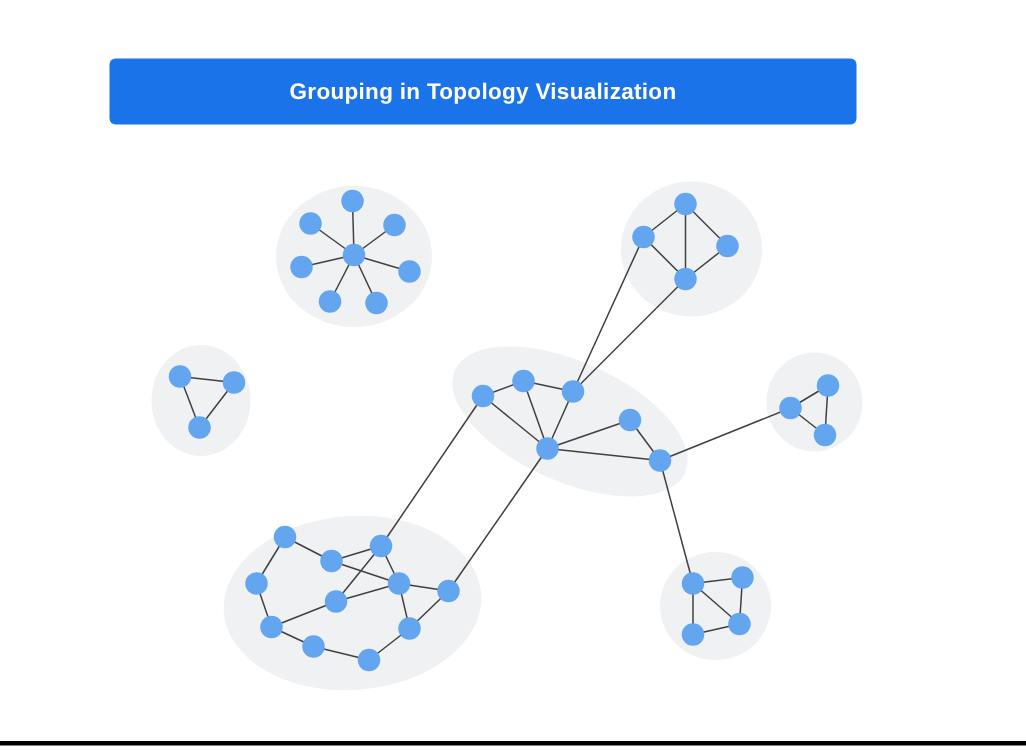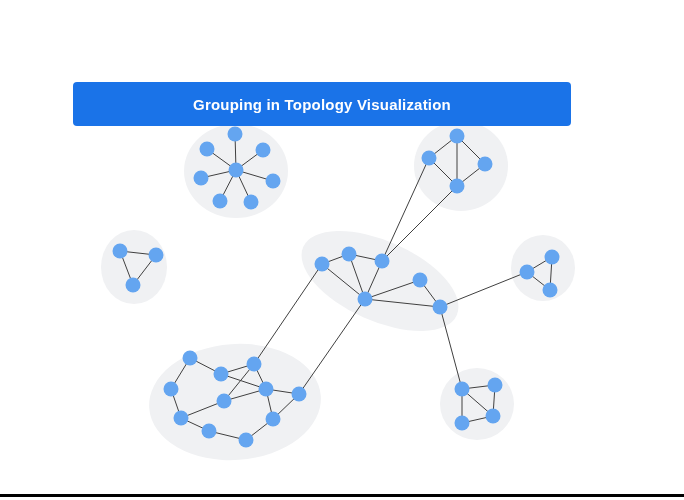--- a/index.html
+++ b/index.html
@@ -138,17 +138,17 @@
       <circle cx="181" cy="418" r="7.5" fill="#64a5f0"></circle>
       <circle cx="209" cy="431" r="7.5" fill="#64a5f0"></circle>
       <circle cx="246" cy="440" r="7.5" fill="#64a5f0"></circle>
       <circle cx="273" cy="419" r="7.5" fill="#64a5f0"></circle>
       <circle cx="299" cy="394" r="7.5" fill="#64a5f0"></circle>
       <circle cx="462" cy="389" r="7.5" fill="#64a5f0"></circle>
       <circle cx="495" cy="385" r="7.5" fill="#64a5f0"></circle>
       <circle cx="462" cy="423" r="7.5" fill="#64a5f0"></circle>
       <circle cx="493" cy="416" r="7.5" fill="#64a5f0"></circle>
     </svg>
-  <div class="banner" id="title-banner" style="background: rgb(26, 115, 232); color: rgb(255, 255, 255); margin-top: 43px;">
+  <div class="banner" id="title-banner" style="background: rgb(26, 115, 232); color: rgb(255, 255, 255);">
     <span>Grouping in Topology Visualization</span>
   </div>
   <div class="bottom-border"></div>
 </div>
 
 </body></html>

